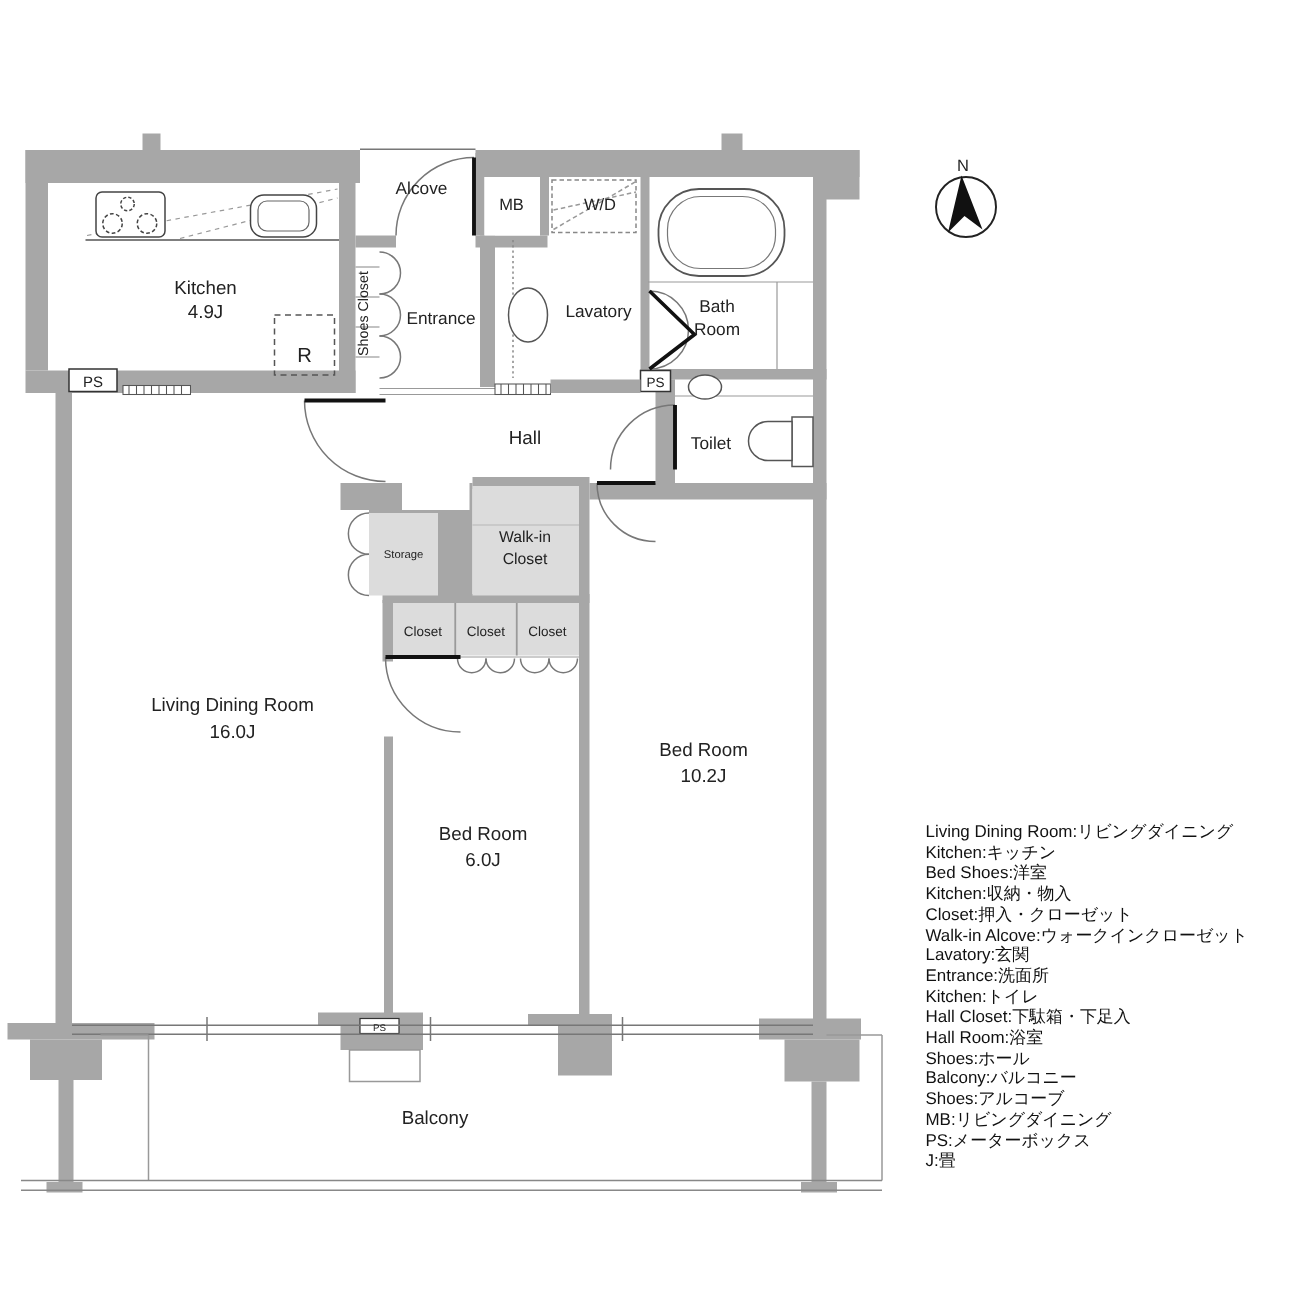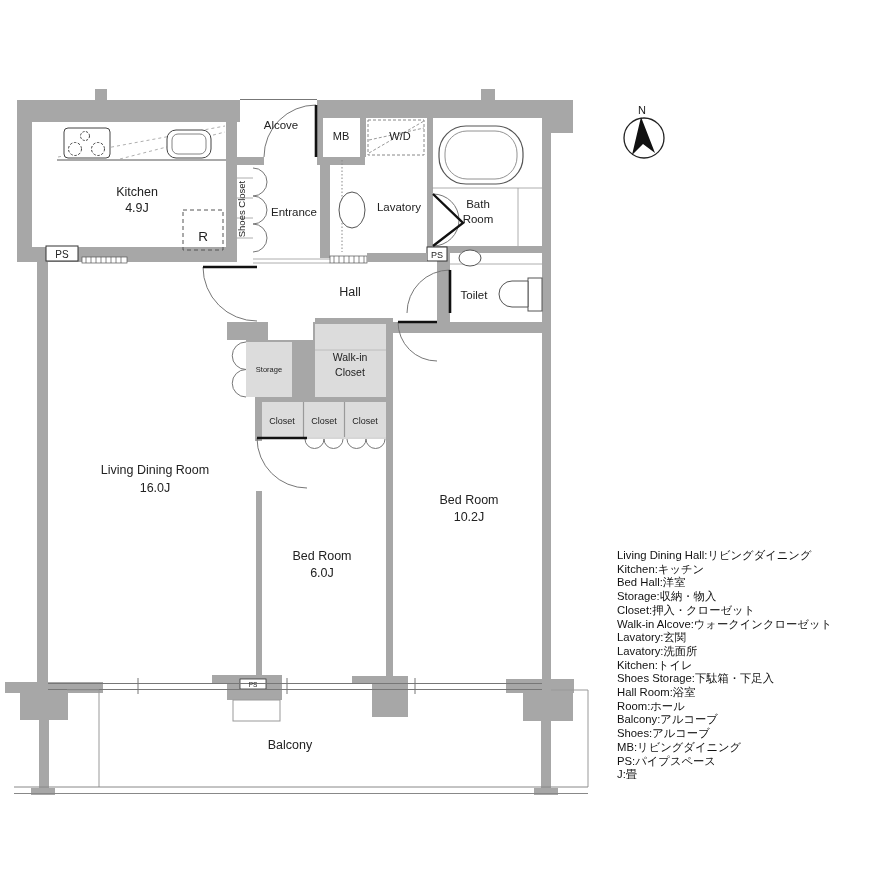--- a/index.html
+++ b/index.html
@@ -223,32 +223,32 @@
     <text x="365" y="424" font-size="9">Closet</text>
     <text x="203" y="241" font-size="13.5">R</text>
     <text x="62" y="258" font-size="10">PS</text>
     <text x="437" y="258" font-size="9">PS</text>
     <text x="253" y="687" font-size="6.5">PS</text>
   </g>
 </svg>
 
   
   <div id="legend">
-    <div>Living Dining Hall:リビングダイニング</div>
+    <div>Living Dining Room:リビングダイニング</div>
     <div>Kitchen:キッチン</div>
-    <div>Bed Hall:洋室</div>
-    <div>Storage:収納・物入</div>
+    <div>Bed Shoes:洋室</div>
+    <div>Kitchen:収納・物入</div>
     <div>Closet:押入・クローゼット</div>
     <div>Walk-in Alcove:ウォークインクローゼット</div>
     <div>Lavatory:玄関</div>
-    <div>Lavatory:洗面所</div>
+    <div>Entrance:洗面所</div>
     <div>Kitchen:トイレ</div>
-    <div>Shoes Storage:下駄箱・下足入</div>
+    <div>Hall Closet:下駄箱・下足入</div>
     <div>Hall Room:浴室</div>
-    <div>Room:ホール</div>
-    <div>Balcony:アルコーブ</div>
+    <div>Shoes:ホール</div>
+    <div>Balcony:バルコニー</div>
     <div>Shoes:アルコーブ</div>
     <div>MB:リビングダイニング</div>
-    <div>PS:パイプスペース</div>
+    <div>PS:メーターボックス</div>
     <div>J:畳</div>
   </div>
 
 </div>
 
 </body></html>

